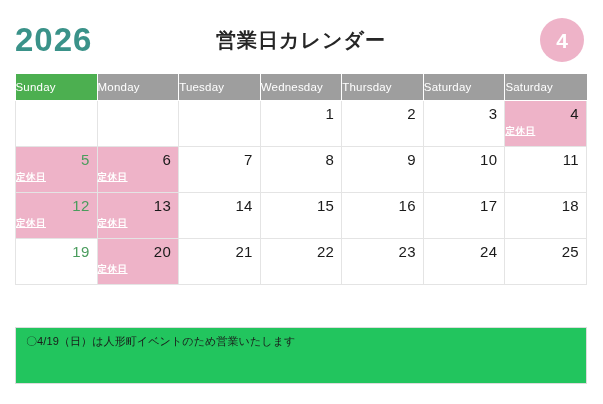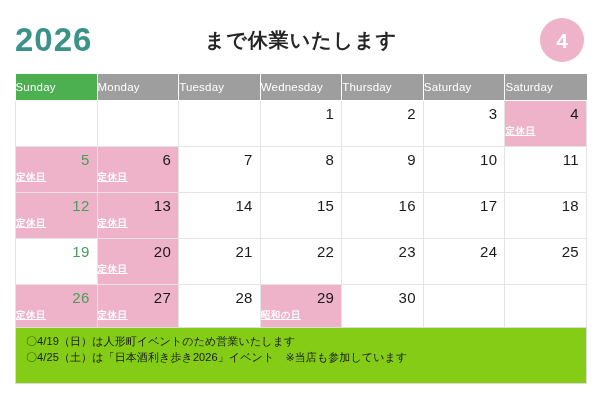--- a/index.html
+++ b/index.html
@@ -131,39 +131,39 @@
 
   
   .notes {
     position: absolute;
     left: 15px;
     top: 327px;
     width: 572px;
     height: 57px;
     box-sizing: border-box;
     border: 1px solid #dcdcdc;
-    background: #84cc16;
+    background: #22c55e;
     padding: 6px 10px 0 10px;
   }
   .note-line {
     font-size: 11px;
     color: #1a1a1a;
     line-height: 15.5px;
     white-space: pre;
     letter-spacing: 0.1px;
   }
 </style>
 </head>
 <body>
 
 <div class="page">
 
   <div class="header">
     <div class="year">2026</div>
-    <div class="cal-title">まで休業いたします</div>
+    <div class="cal-title">営業日カレンダー</div>
     <div class="month-badge">4</div>
   </div>
 
   <table class="calendar">
     <thead>
       <tr>
         <th class="sunday-head">Sunday</th>
         <th>Monday</th>
         <th>Tuesday</th>
         <th>Wednesday</th>
@@ -264,47 +264,20 @@
           <td>
             <span class="daynum">23</span>
           </td>
           <td>
             <span class="daynum">24</span>
           </td>
           <td>
             <span class="daynum">25</span>
           </td>
         </tr>
-        <tr>
-          <td class="holiday">
-            <span class="daynum sun">26</span>
-            <span class="daylabel">定休日</span>
-          </td>
-          <td class="holiday">
-            <span class="daynum">27</span>
-            <span class="daylabel">定休日</span>
-          </td>
-          <td>
-            <span class="daynum">28</span>
-          </td>
-          <td class="holiday">
-            <span class="daynum">29</span>
-            <span class="daylabel">昭和の日</span>
-          </td>
-          <td>
-            <span class="daynum">30</span>
-          </td>
-          <td>
-            <span class="daynum"></span>
-          </td>
-          <td>
-            <span class="daynum"></span>
-          </td>
-        </tr>
       </tbody>
   </table>
 
   <div class="notes">
       <div class="note-line">〇4/19（日）は人形町イベントのため営業いたします</div>
-      <div class="note-line">〇4/25（土）は「日本酒利き歩き2026」イベント　※当店も参加しています</div>
     </div>
 
 </div>
 
 </body></html>

